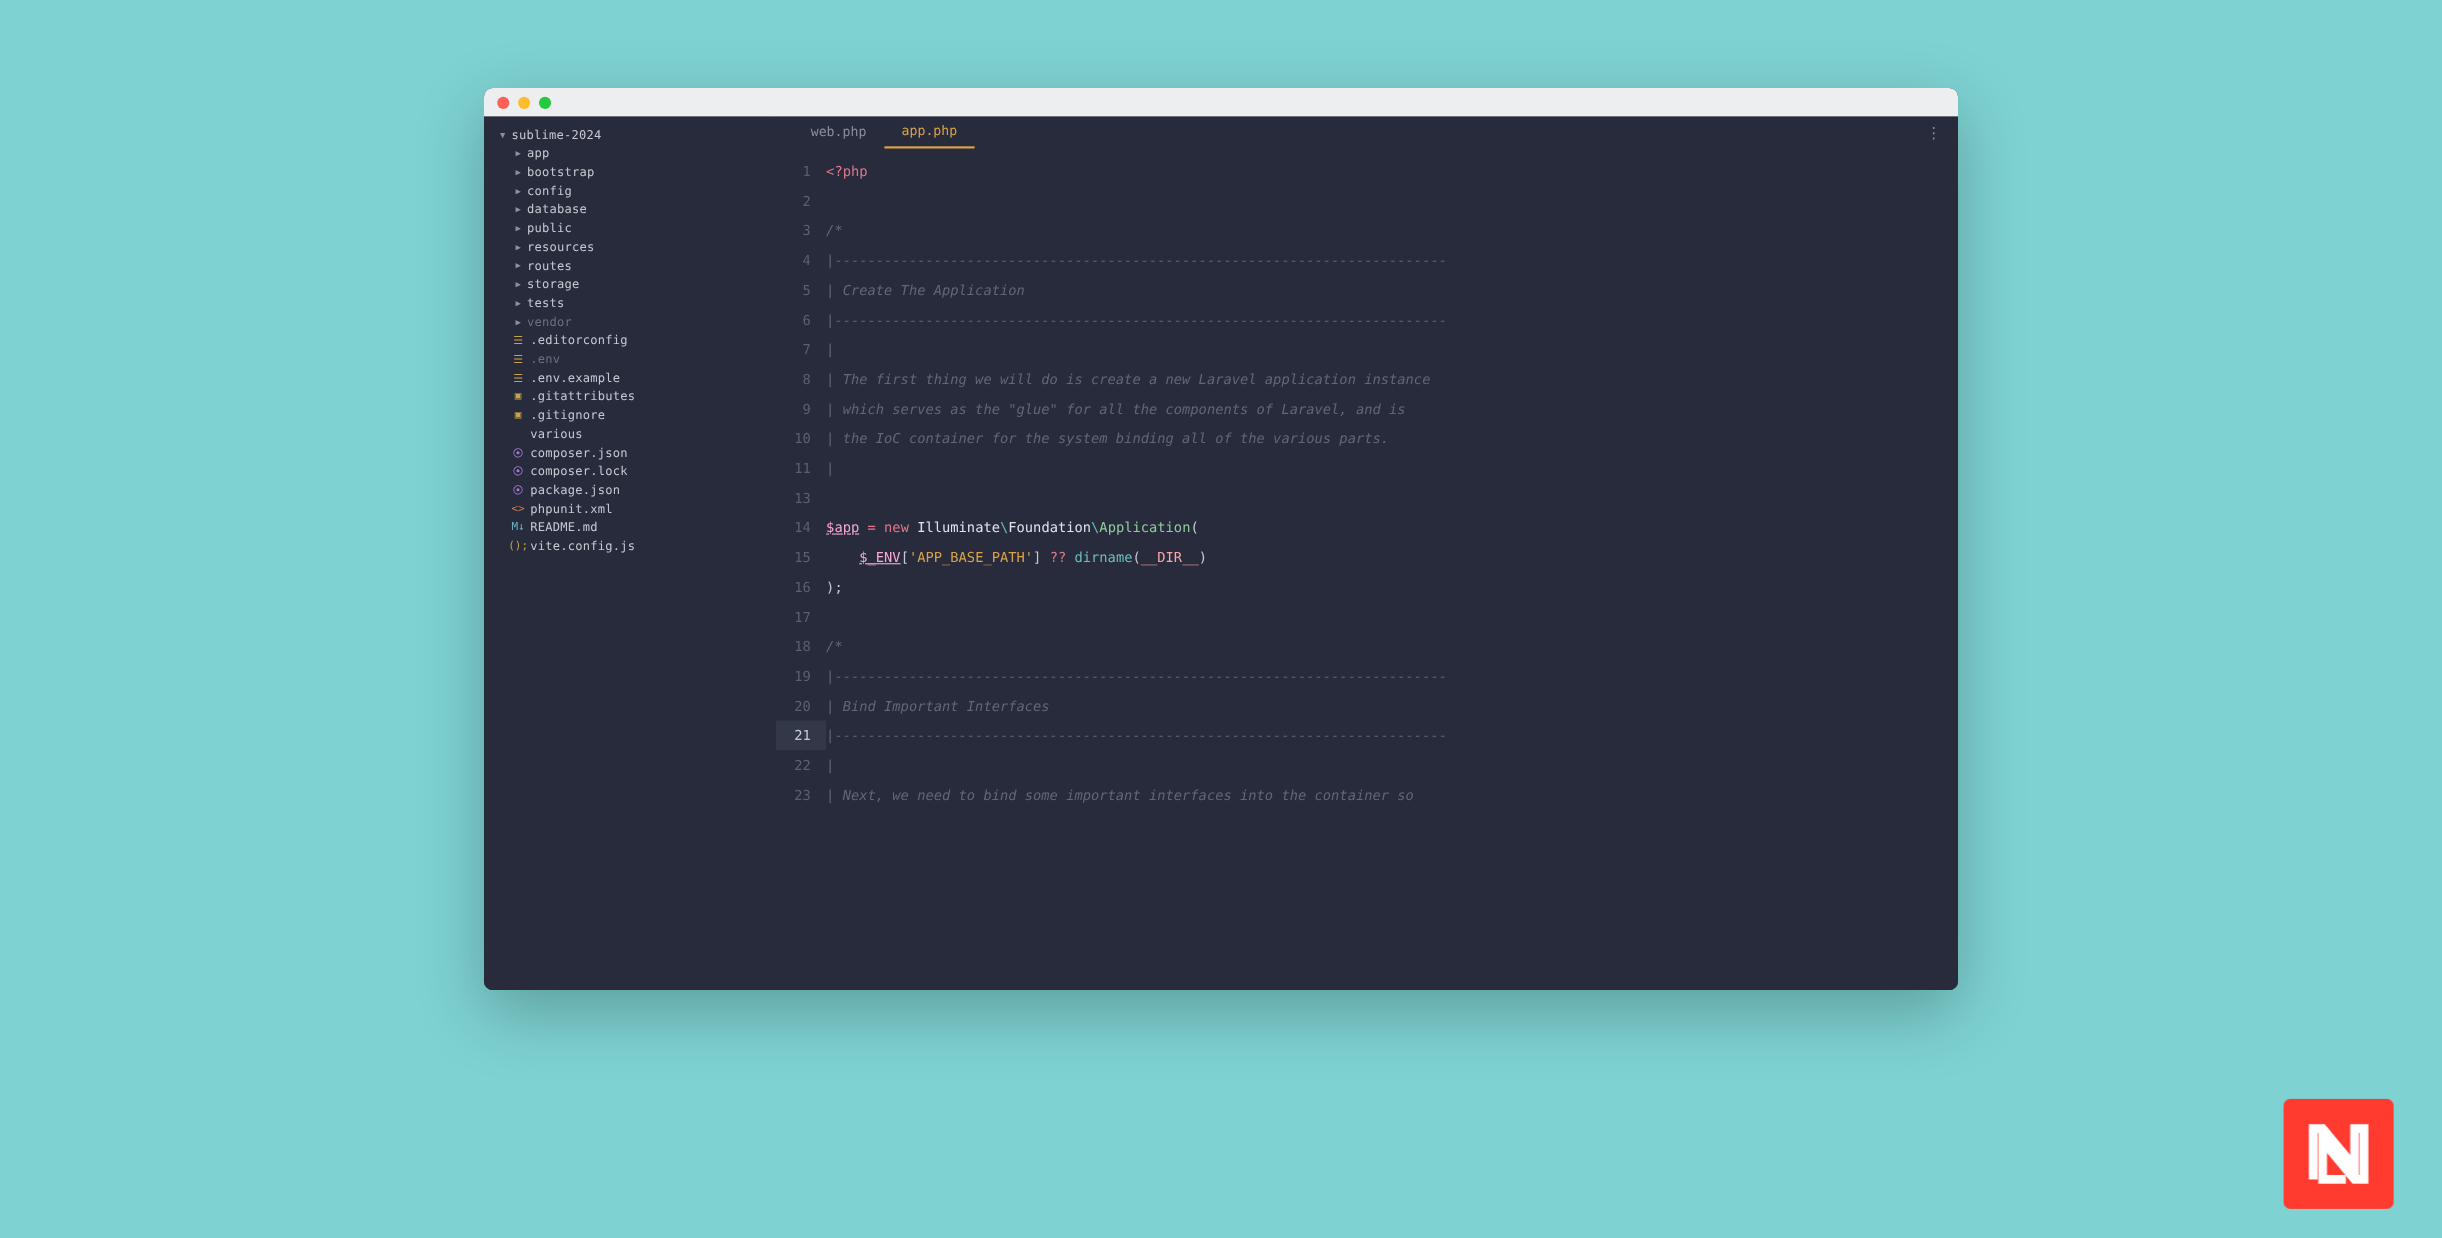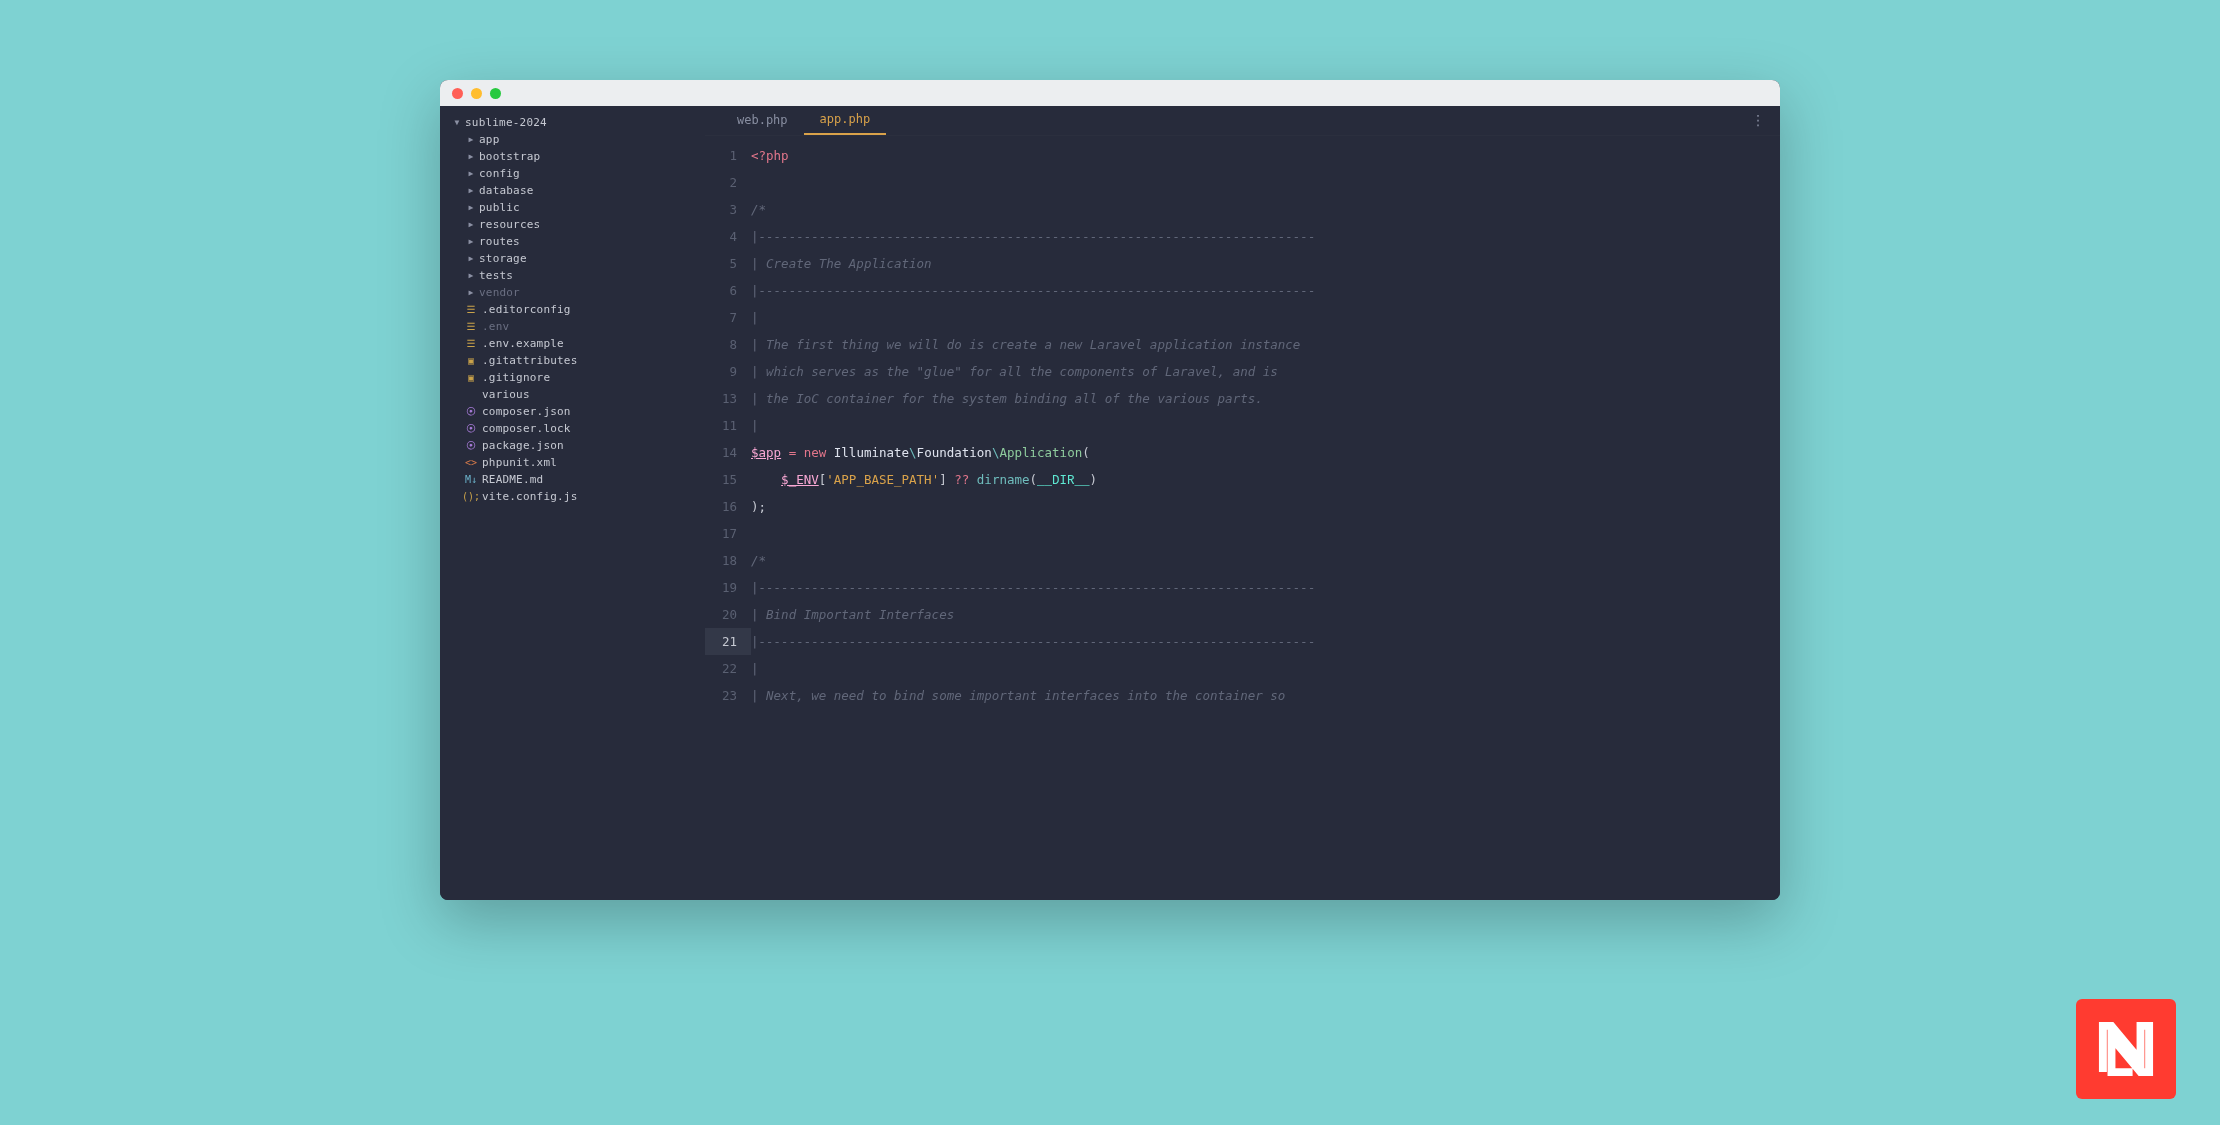--- a/index.html
+++ b/index.html
@@ -154,21 +154,21 @@
   .tok-comment { color: #616779; font-style: italic; }
   .tok-tag     { color: #e2768b; }
   .tok-keyword { color: #e2768b; }
   .tok-var     { color: #f9a8d4; text-decoration: underline; }
   .tok-ns      { color: #dfe3ee; }
   .tok-sep     { color: #6fbdbd; }
   .tok-class   { color: #8fcc9e; }
   .tok-string  { color: #d9a24a; }
   .tok-op      { color: #e2768b; }
   .tok-fn      { color: #6fbdbd; }
-  .tok-const   { color: #5eead4; font-family: Liberation Mono, monospace; }
+  .tok-const   { color: #fca5a5; }
   .tok-plain   { color: #c6c9d2; }
 
   
   .brand {
     position: fixed;
     right: 44px;
     bottom: 26px;
     width: 100px;
     height: 100px;
     background: #ff3b30;
@@ -330,26 +330,30 @@
           </div>
           <div class="line">
             <div class="gutter">8</div>
             <div class="code"><span class="tok-comment">| The first thing we will do is create a new Laravel application instance</span></div>
           </div>
           <div class="line">
             <div class="gutter">9</div>
             <div class="code"><span class="tok-comment">| which serves as the "glue" for all the components of Laravel, and is</span></div>
           </div>
           <div class="line">
-            <div class="gutter">13</div>
+            <div class="gutter">10</div>
             <div class="code"><span class="tok-comment">| the IoC container for the system binding all of the various parts.</span></div>
           </div>
           <div class="line">
             <div class="gutter">11</div>
             <div class="code"><span class="tok-comment">|</span></div>
+          </div>
+          <div class="line">
+            <div class="gutter">13</div>
+            <div class="code"></div>
           </div>
           <div class="line">
             <div class="gutter">14</div>
             <div class="code"><span class="tok-var">$app</span><span class="tok-plain"> </span><span class="tok-op">=</span><span class="tok-plain"> </span><span class="tok-keyword">new</span><span class="tok-plain"> </span><span class="tok-ns">Illuminate</span><span class="tok-sep">\</span><span class="tok-ns">Foundation</span><span class="tok-sep">\</span><span class="tok-class">Application</span><span class="tok-plain">(</span></div>
           </div>
           <div class="line">
             <div class="gutter">15</div>
             <div class="code"><span class="tok-plain">    </span><span class="tok-var">$_ENV</span><span class="tok-plain">[</span><span class="tok-string">'APP_BASE_PATH'</span><span class="tok-plain">] </span><span class="tok-op">??</span><span class="tok-plain"> </span><span class="tok-fn">dirname</span><span class="tok-plain">(</span><span class="tok-const">__DIR__</span><span class="tok-plain">)</span></div>
           </div>
           <div class="line">

